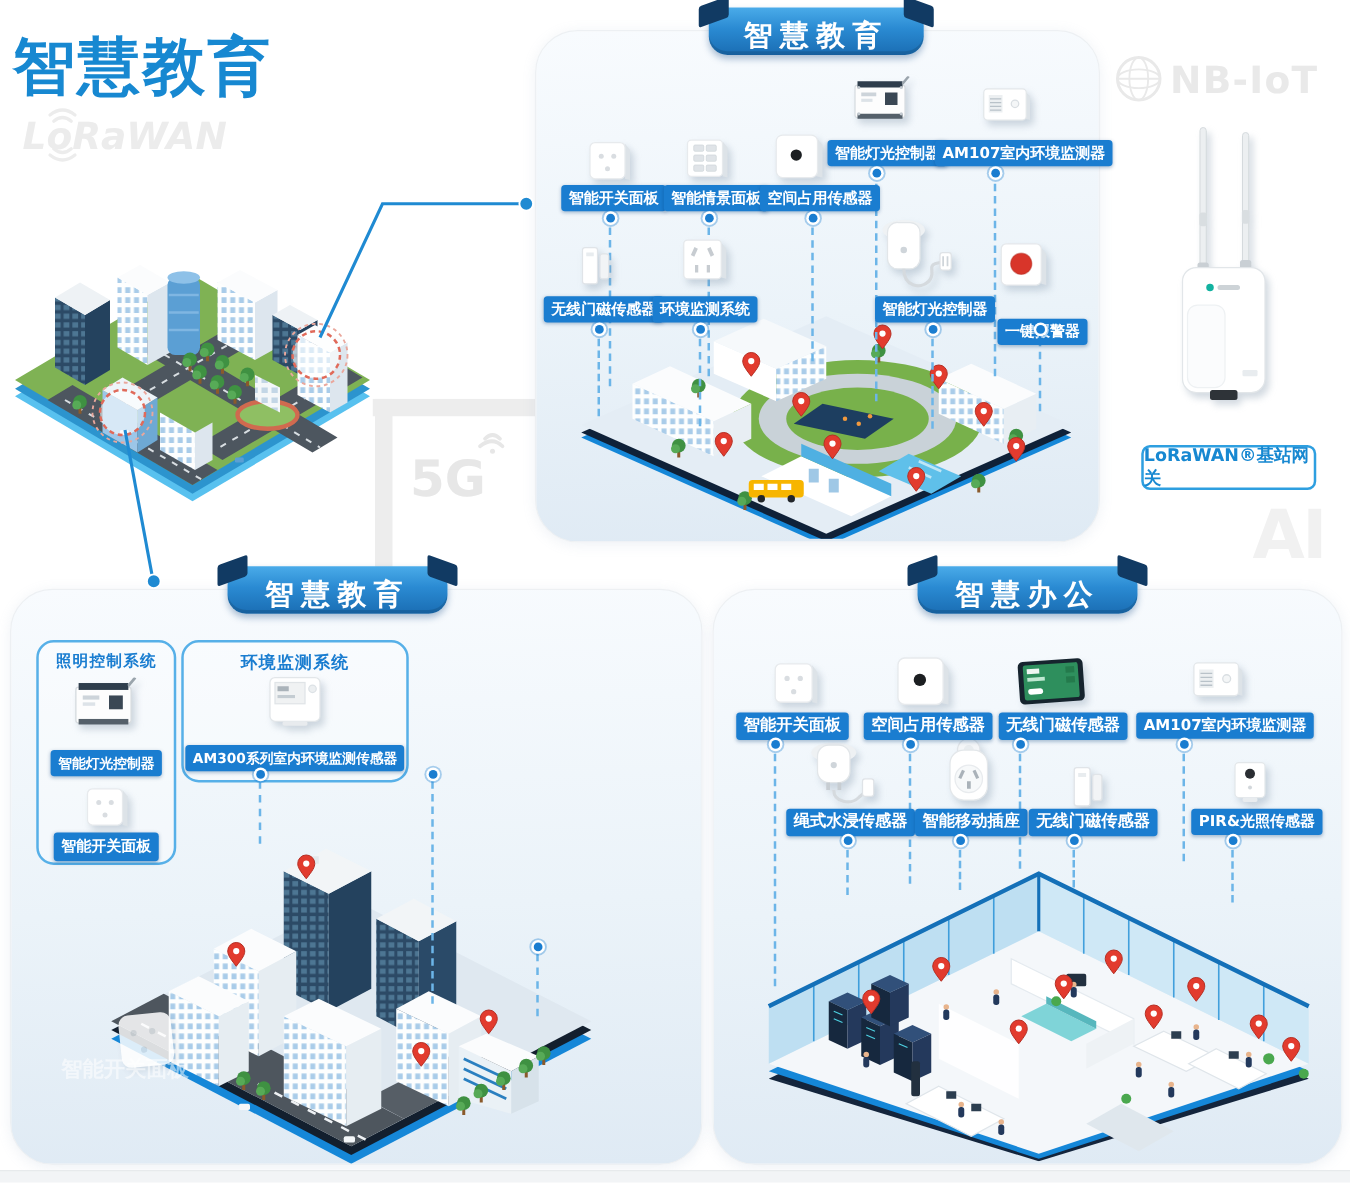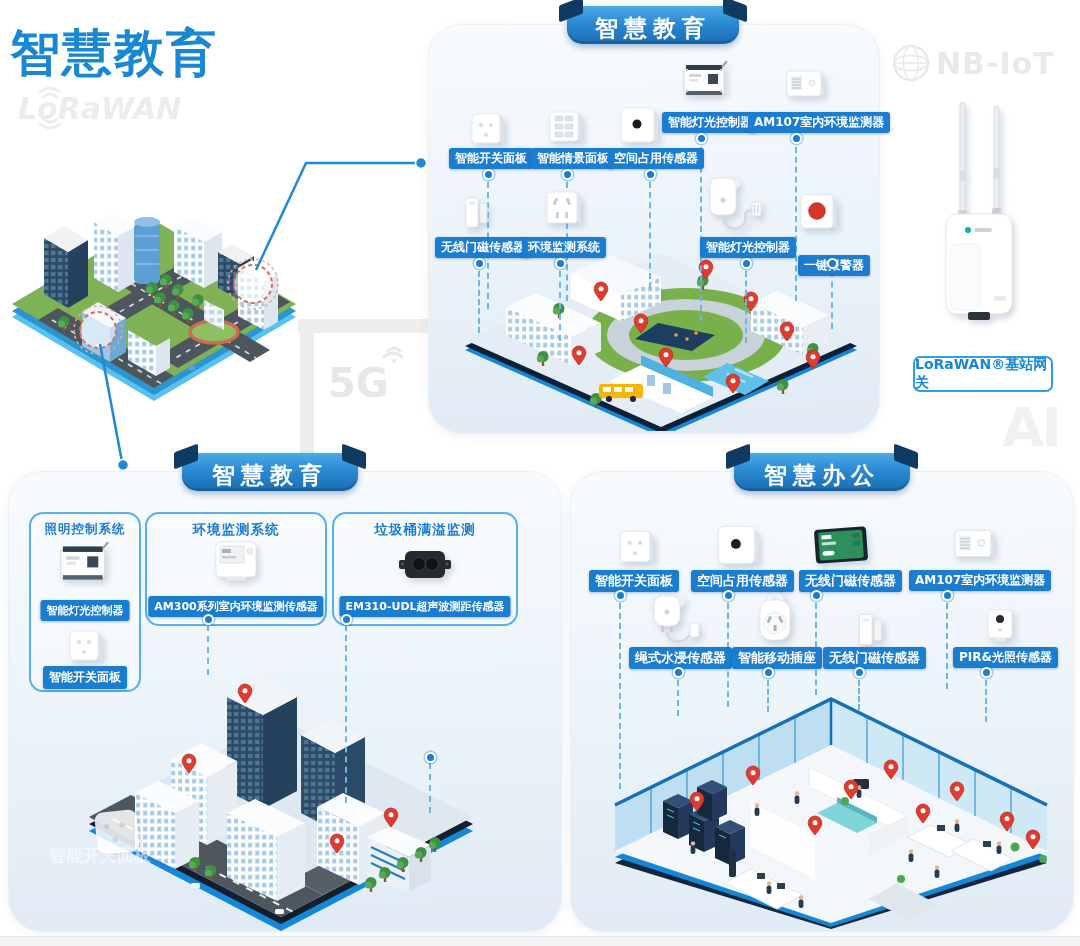--- a/index.html
+++ b/index.html
@@ -442,35 +442,20 @@
           <rect x="8" y="6" width="24" height="17" fill="#f0f2f3" stroke="#e0e4e7"></rect>
           <rect x="10" y="9" width="9" height="4" fill="#aab3ba"></rect>
           <rect x="10" y="16" width="14" height="2.5" fill="#c4ccd2"></rect>
           <circle cx="38" cy="11" r="3" fill="#eceff1" stroke="#dde2e6"></circle>
           <rect x="14" y="37" width="20" height="3.5" rx="1.5" fill="#e8ebee"></rect>
         </svg>
     </div>
     <div class="card-pill f11" style="top:82px">AM300系列室内环境监测传感器</div>
   </div>
 
-  <div class="card" style="left:323px;top:40px;width:182px;height:110px">
-    <div class="card-title">垃圾桶满溢监测</div>
-    <div class="dev" style="left:63px;top:30px">
-      <svg width="56" height="40" viewBox="0 0 56 40">
-          <rect x="2" y="16" width="8" height="9" rx="2" fill="#26292d"></rect>
-          <rect x="46" y="16" width="8" height="9" rx="2" fill="#26292d"></rect>
-          <circle cx="5.5" cy="20" r="1.5" fill="#55595e"></circle>
-          <circle cx="50" cy="20" r="1.5" fill="#55595e"></circle>
-          <rect x="8" y="7" width="40" height="27" rx="6" fill="#26292d"></rect>
-          <circle cx="22" cy="20" r="6.5" fill="#101214" stroke="#3c4147"></circle>
-          <circle cx="35" cy="20" r="6.5" fill="#101214" stroke="#3c4147"></circle>
-        </svg>
-    </div>
-    <div class="card-pill f11" style="top:82px">EM310-UDL超声波测距传感器</div>
-  </div>
 
 
   <div class="dot" style="left:196px;top:144px"></div>
     <div class="dash" style="left:198px;top:153px;height:50px"></div>
   <div class="dot" style="left:334px;top:144px"></div>
     <div class="dash" style="left:336px;top:153px;height:178px"></div>
   <div class="dot" style="left:418px;top:282px"></div>
     <div class="dash" style="left:420px;top:291px;height:50px"></div>
 
   <svg class="scene" style="left:70px;top:169px" width="404" height="290" viewBox="0 0 404 290">

